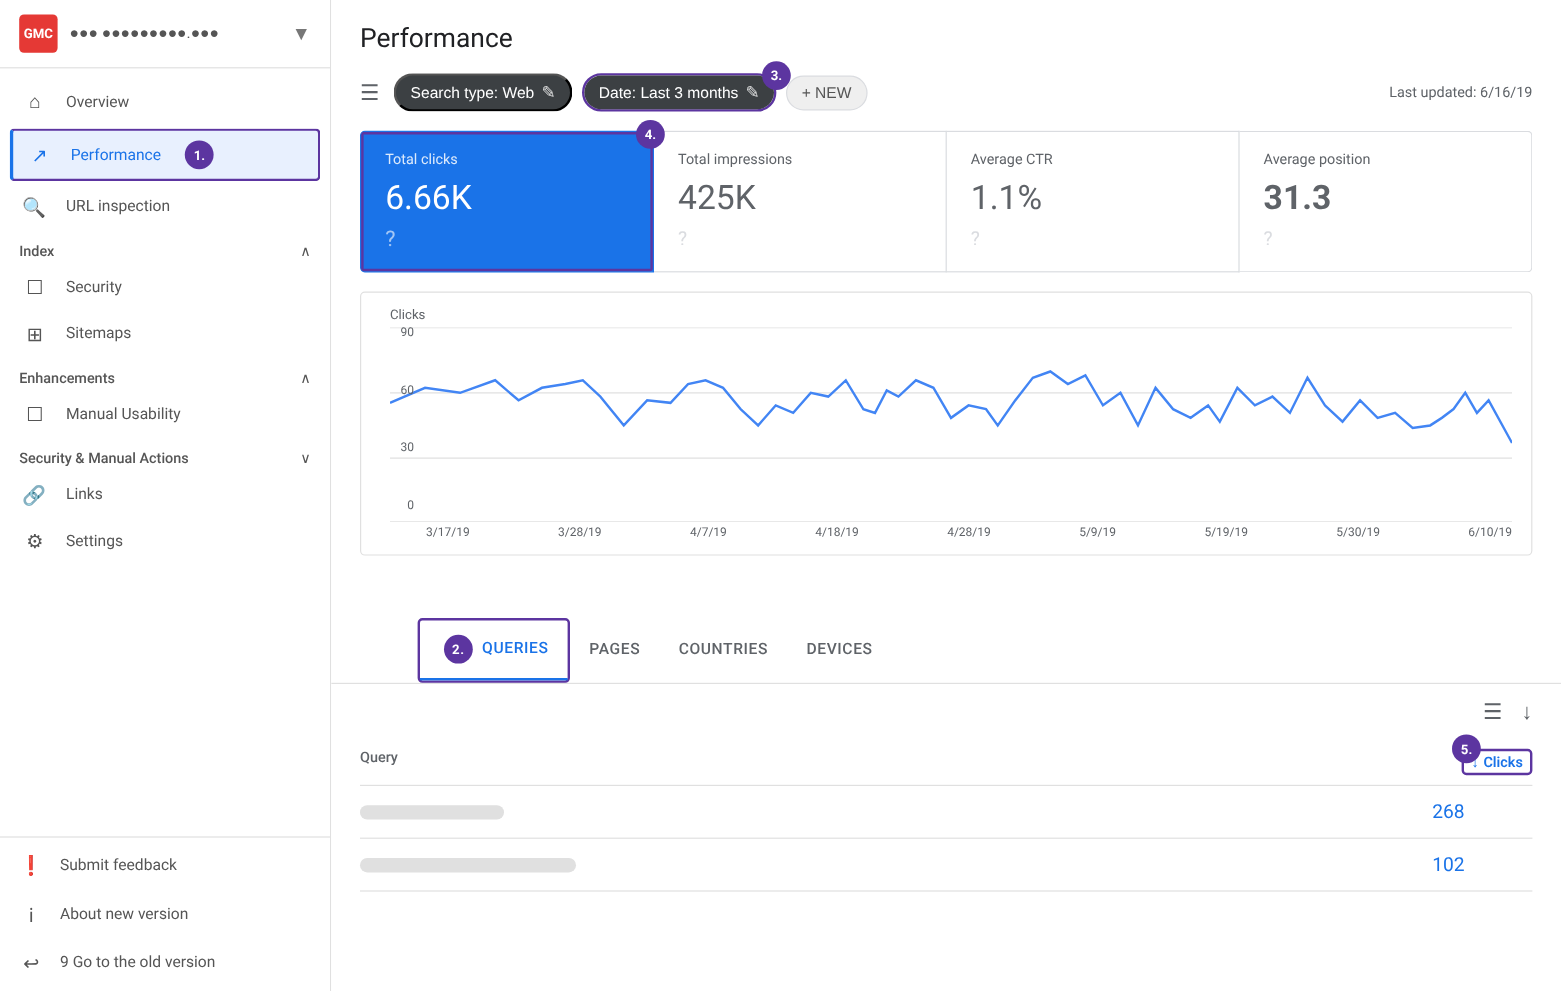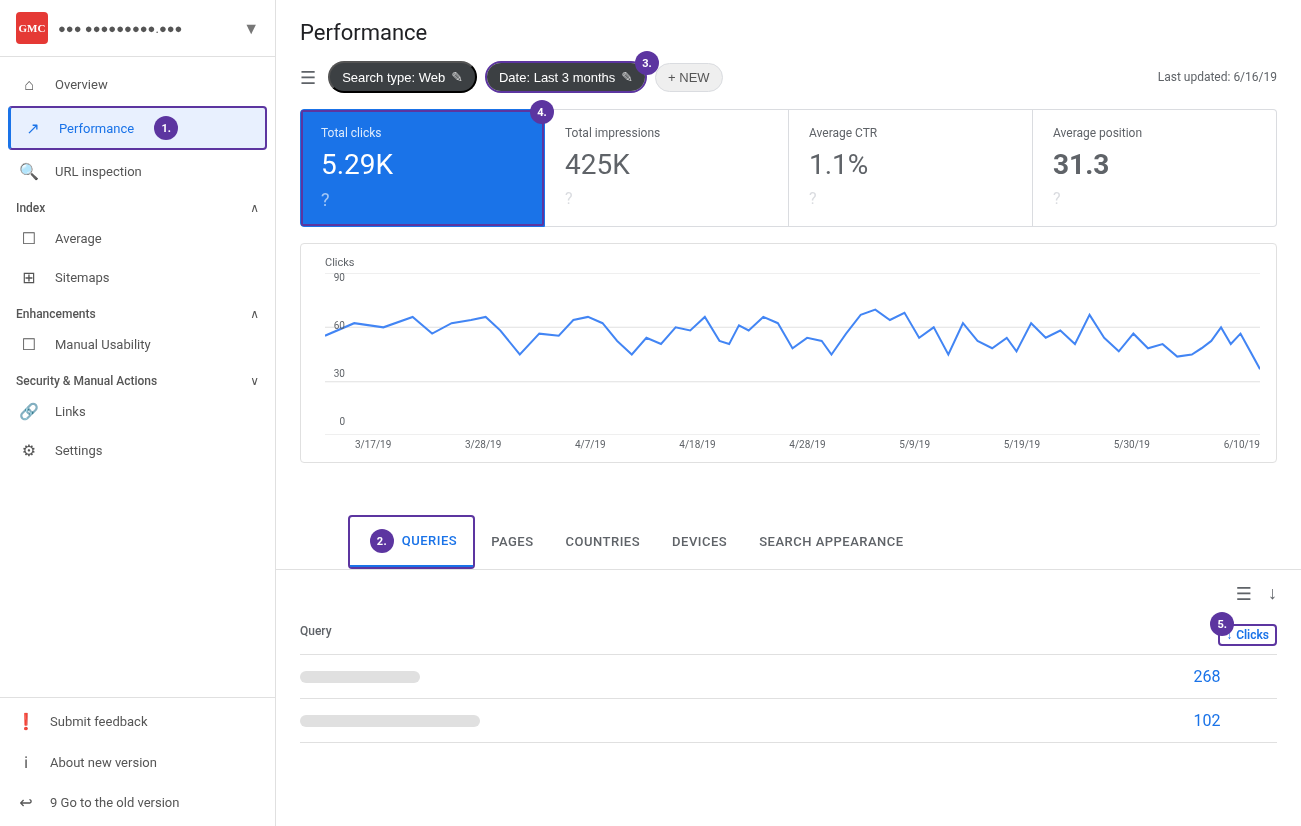--- a/index.html
+++ b/index.html
@@ -21,21 +21,21 @@
       align-items: center;
       padding: 12px 16px;
       border-bottom: 1px solid #e0e0e0;
       gap: 10px;
     }
     .logo-box {
       width: 32px; height: 32px;
       background: #e53935;
       border-radius: 4px;
       display: flex; align-items: center; justify-content: center;
-      color: #fff; font-weight: bold; font-size: 11px; font-family: Liberation Serif, serif;
+      color: #fff; font-weight: bold; font-size: 11px;
     }
     .logo-domain {
       color: #555;
       font-size: 13px;
       flex: 1;
     }
     .logo-chevron {
       color: #777;
       font-size: 16px;
     }
@@ -381,21 +381,21 @@
       <span class="icon">🔍</span>
       <span>URL inspection</span>
     </div>
 
     <div class="section-header">
       <span class="label">Index</span>
       <span>∧</span>
     </div>
     <div class="nav-item">
       <span class="icon">☐</span>
-      <span>Average</span>
+      <span>Security</span>
     </div>
     <div class="nav-item">
       <span class="icon">⊞</span>
       <span>Sitemaps</span>
     </div>
 
     <div class="section-header">
       <span class="label">Enhancements</span>
       <span>∧</span>
     </div>
@@ -464,21 +464,21 @@
 
       <span class="last-updated">Last updated: 6/16/19</span>
     </div>
   </div>
 
   <div class="metrics-row">
 
     <div class="metric-card active" style="border:1px solid #1a73e8;position:relative;">
       <div style="border:2px solid #5c35a0;position:absolute;inset:0;pointer-events:none;border-radius:2px;"></div>
       <div class="metric-label">Total clicks</div>
-      <div class="metric-value">5.29K</div>
+      <div class="metric-value">6.66K</div>
       <div class="metric-footer">?</div>
       <span class="badge-num" style="position:absolute;top:-10px;right:-10px;z-index:5;">4.</span>
     </div>
 
     <div class="metric-card">
       <div class="metric-label">Total impressions</div>
       <div class="metric-value" style="color:#5f6368;">425K</div>
       <div class="metric-footer-gray">?</div>
     </div>
 
@@ -544,23 +544,20 @@
       </div>
       <div class="tab">
         <span>PAGES</span>
       </div>
       <div class="tab">
         <span>COUNTRIES</span>
       </div>
       <div class="tab">
         <span>DEVICES</span>
       </div>
-      <div class="tab">
-        <span>SEARCH APPEARANCE</span>
-      </div>
     </div>
   </div>
 
   <div class="table-section">
     <div class="table-toolbar">
       <span class="table-icon-btn">☰</span>
       <span class="table-icon-btn">↓</span>
     </div>
     <div class="table-header">
       <div class="col-query">Query</div>

